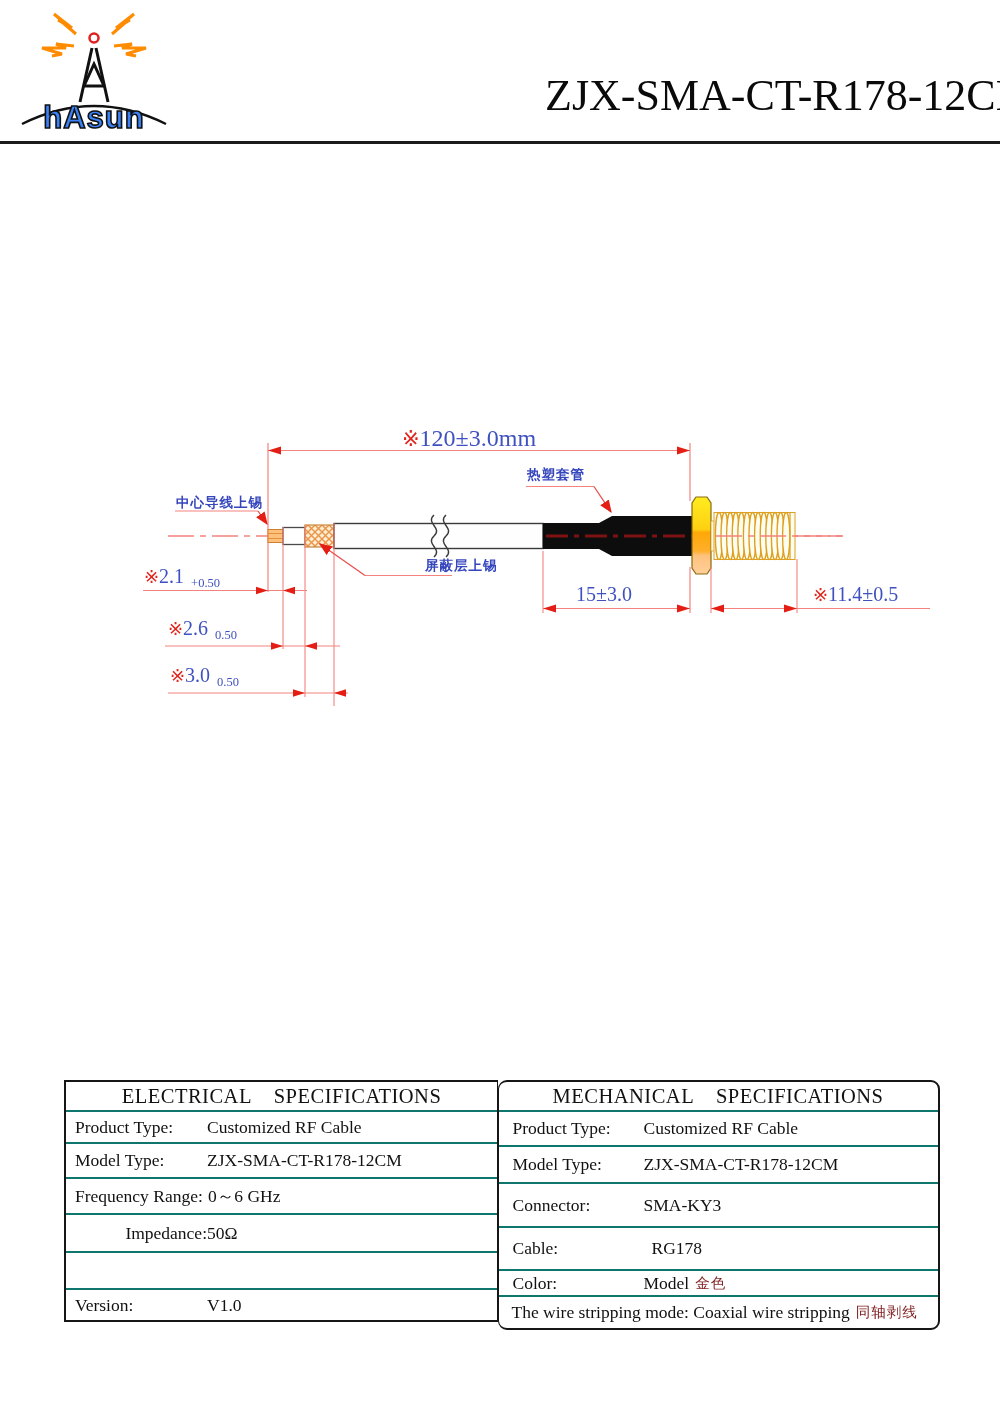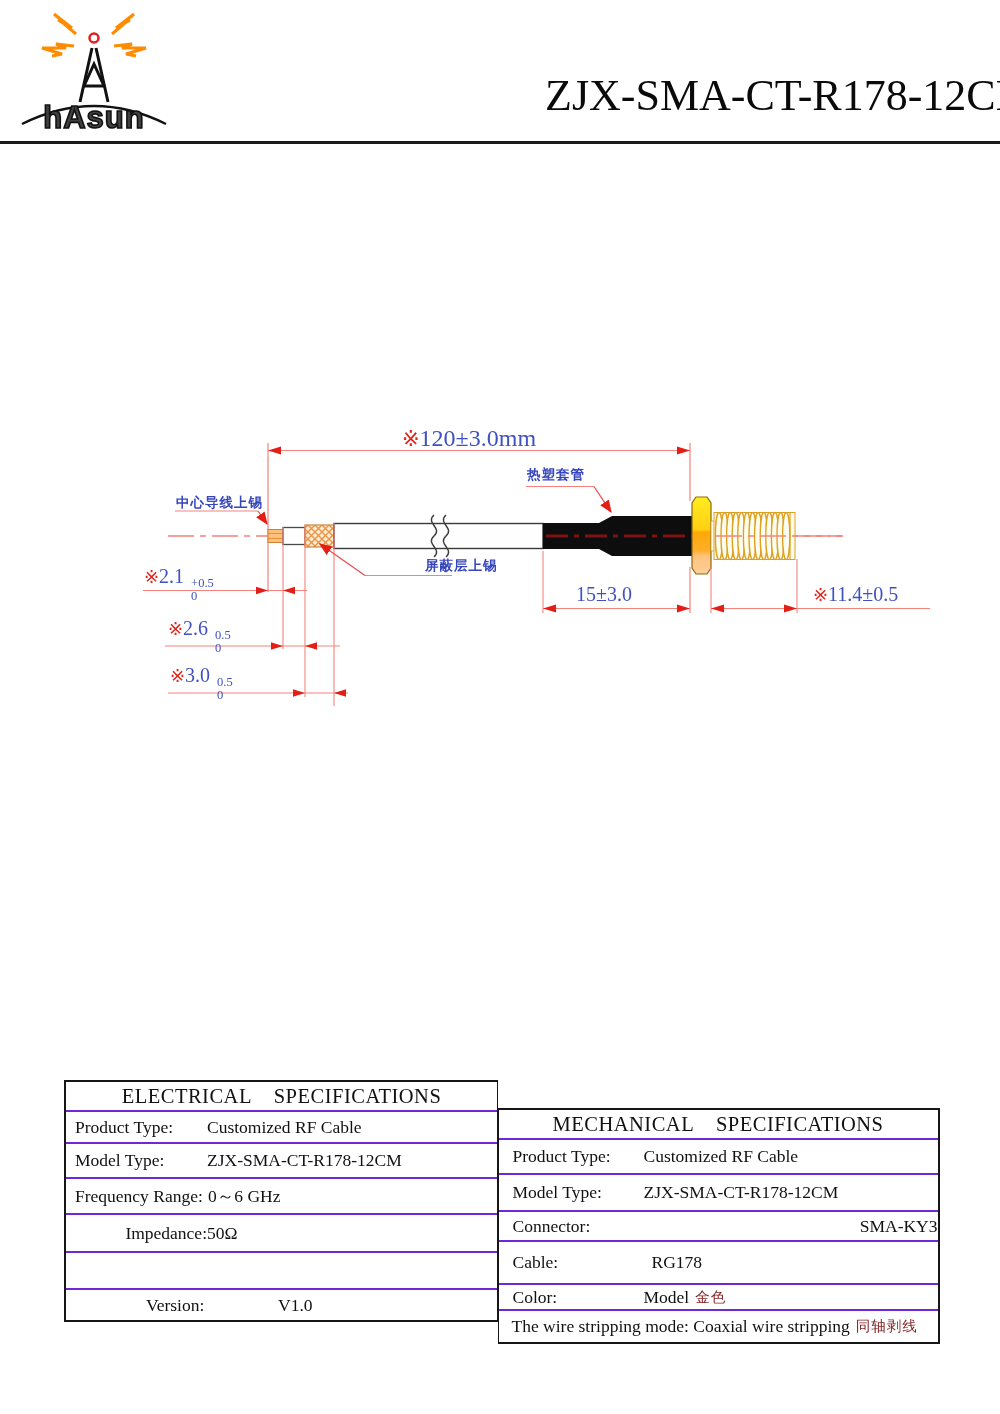--- a/index.html
+++ b/index.html
@@ -2,38 +2,38 @@
 <html><head>
 <meta charset="utf-8">
 <style>
   html,body{margin:0;padding:0;background:#fff;}
   #page{position:relative;width:1000px;height:1414px;background:#fff;overflow:hidden;
         font-family:"Liberation Serif", serif;color:#111;}
   
   .logo-wrap{position:absolute;left:14px;top:4px;width:160px;height:140px;}
   .logo-text{position:absolute;left:0;top:96px;width:160px;text-align:center;
              font-family:"Liberation Sans", sans-serif;font-weight:bold;font-size:31px;
-             color:#404040;-webkit-text-stroke:1.6px #111;text-shadow:0 0 1px #111;letter-spacing:1px;}
+             color:#3b82f6;-webkit-text-stroke:1.6px #111;text-shadow:0 0 1px #111;letter-spacing:1px;}
   .doc-title{position:absolute;left:545px;top:70px;width:440px;text-align:center;
              font-size:44px;color:#0a0a0a;white-space:nowrap;}
   .header-rule{position:absolute;left:0;top:141px;width:1000px;height:3px;background:#1b1b1b;}
   
   .dwg-label{position:absolute;z-index:5;white-space:nowrap;}
   .blue{color:#3f51c1;}
   .red{color:#e0251c;font-family:"DejaVu Sans", sans-serif;}
   .cjk{font-size:13.5px;font-weight:bold;color:#3646bd;letter-spacing:1px;}
   .dimtxt{font-size:20px;color:#3f51c1;}
   .dim-big{font-size:24px;}
-  .tol{display:inline-flex;flex-direction:column;vertical-align:-4px;margin-left:7px;
+  .tol{display:inline-flex;vertical-align:-4px;margin-left:7px;
        font-size:12.5px;line-height:1.02;color:#3f51c1;}
   svg.dwg{position:absolute;left:0;top:0;z-index:1;}
   
   .spec-table{position:absolute;box-sizing:border-box;border:2.4px solid #161616;background:#fff;
               font-size:17.5px;}
-  .spec-table .tr{box-sizing:border-box;border-bottom:2px solid #6d28d9;display:flex;align-items:center;}
+  .spec-table .tr{box-sizing:border-box;border-bottom:2px solid #0f766e;display:flex;align-items:center;}
   .spec-table .tr:last-child{border-bottom:none;}
   .spec-table .th{justify-content:center;font-size:20.5px;letter-spacing:.5px;white-space:pre;}
   .td-label{flex:0 0 132px;padding-left:9px;white-space:nowrap;}
   .rt .td-label{flex:0 0 131px;padding-left:14px;}
   .td-value{white-space:nowrap;}
   .gray-cjk{color:#7f1d1d;font-size:14.5px;margin-left:6px;letter-spacing:1px;}
   .full-line{padding-left:13px;white-space:nowrap;}
 </style>
 </head>
 <body>
@@ -225,36 +225,36 @@
     </div>
     <div class="tr" style="height:38px;text-align:right;">
       <span class="td-label">Impedance:</span>
       <span class="td-value">50Ω</span>
     </div>
     <div class="tr" style="height:37px;">
       <span class="td-label"></span>
       <span class="td-value"></span>
     </div>
     <div class="tr" style="height:30px;">
-      <span class="td-label" style="padding-left:32px;margin-left:48px;">Version:</span>
+      <span class="td-label" style="padding-left:9px;">Version:</span>
       <span class="td-value">V1.0</span>
     </div>
   </div>
 
-  <div class="spec-table rt" style="left:497.5px;top:1108px;width:442px;border-left-width:1.5px;">
+  <div class="spec-table rt" style="left:497.5px;top:1080px;width:442px;border-left-width:1.5px;border-radius:9px;">
     <div class="tr th" style="height:30px;">MECHANICAL    SPECIFICATIONS</div>
     <div class="tr" style="height:35px;">
       <span class="td-label">Product Type:</span>
       <span class="td-value">Customized RF Cable</span>
     </div>
     <div class="tr" style="height:37px;">
       <span class="td-label">Model Type:</span>
       <span class="td-value">ZJX-SMA-CT-R178-12CM</span>
     </div>
-    <div class="tr" style="height:30px;justify-content:space-between;">
+    <div class="tr" style="height:44px;">
       <span class="td-label">Connector:</span>
       <span class="td-value">SMA-KY3</span>
     </div>
     <div class="tr" style="height:43px;">
       <span class="td-label">Cable:</span>
       <span class="td-value" style="padding-left:8px;">RG178</span>
     </div>
     <div class="tr" style="height:26px;">
       <span class="td-label">Color:</span>
       <span class="td-value">Model</span>

